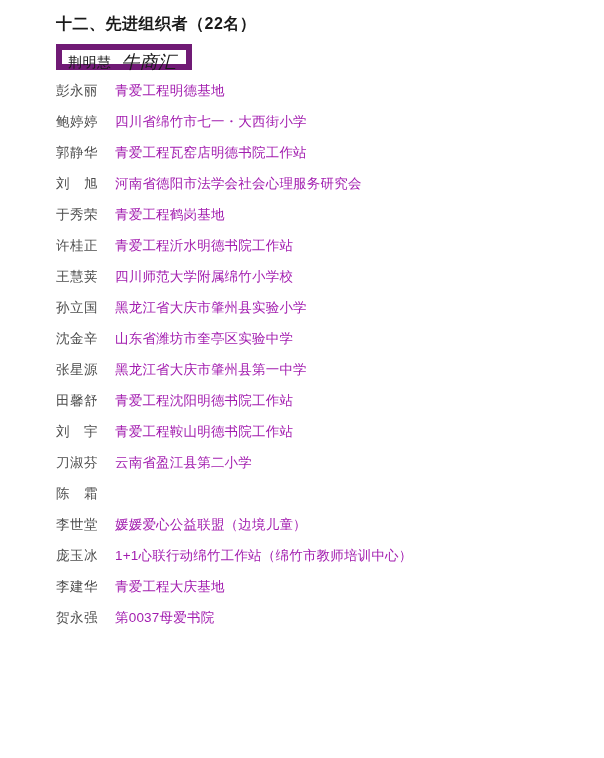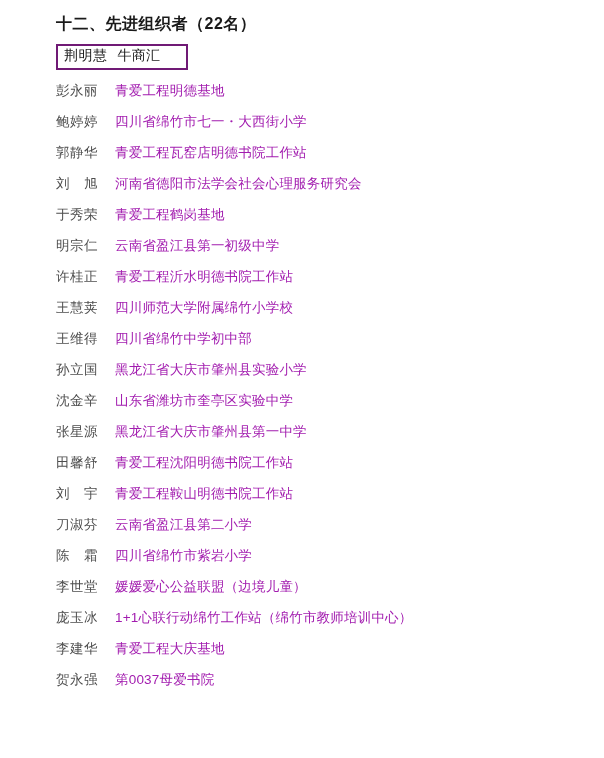--- a/index.html
+++ b/index.html
@@ -55,36 +55,37 @@
     letter-spacing: 0.2px;
   }
   
   .entry.highlighted {
     height: 28px;
     line-height: 28px;
     margin: 1px 0 3px 0;
   }
   .entry.highlighted .hl-box {
     display: inline-flex;
-    align-items: flex-end;
-    border: 2px solid #701a75;
-    padding: 1px 26px 2px 6px;
+    align-items: flex-start;
+    border: 6px solid #701a75;
+    padding: 1px 10px 2px 6px;
     box-sizing: border-box;
     height: 26px;
     line-height: 22px;
   }
   .entry.highlighted .name {
     min-width: 0;
     margin-right: 10px;
     color: #1a1a1a;
     font-size: 14px;
   }
   .entry.highlighted .org {
     color: #1a1a1a;
-    font-size: 14px;
+    font-size: 18px;
+    font-style: italic;
   }
 </style>
 </head>
 <body>
 
 <div class="page">
 
   <h2 class="section-title">十二、先进组织者（22名）</h2>
 
   <ul class="entry-list">
@@ -115,39 +116,31 @@
       <span class="name">刘　旭</span>
       <span class="org">河南省德阳市法学会社会心理服务研究会</span>
     </li>
 
 
     <li class="entry">
       <span class="name">于秀荣</span>
       <span class="org">青爱工程鹤岗基地</span>
     </li>
 
-    <li class="entry">
-      <span class="name">明宗仁</span>
-      <span class="org">云南省盈江县第一初级中学</span>
-    </li>
 
     <li class="entry">
       <span class="name">许桂正</span>
       <span class="org">青爱工程沂水明德书院工作站</span>
     </li>
 
     <li class="entry">
       <span class="name">王慧荚</span>
       <span class="org">四川师范大学附属绵竹小学校</span>
     </li>
 
-    <li class="entry">
-      <span class="name">王维得</span>
-      <span class="org">四川省绵竹中学初中部</span>
-    </li>
 
     <li class="entry">
       <span class="name">孙立国</span>
       <span class="org">黑龙江省大庆市肇州县实验小学</span>
     </li>
 
     <li class="entry">
       <span class="name">沈金辛</span>
       <span class="org">山东省潍坊市奎亭区实验中学</span>
     </li>
@@ -167,21 +160,20 @@
       <span class="org">青爱工程鞍山明德书院工作站</span>
     </li>
 
     <li class="entry">
       <span class="name">刀淑芬</span>
       <span class="org">云南省盈江县第二小学</span>
     </li>
 
     <li class="entry">
       <span class="name">陈　霜</span>
-      <span class="org">四川省绵竹市紫岩小学</span>
     </li>
 
     <li class="entry">
       <span class="name">李世堂</span>
       <span class="org">媛媛爱心公益联盟（边境儿童）</span>
     </li>
 
     <li class="entry">
       <span class="name">庞玉冰</span>
       <span class="org">1+1心联行动绵竹工作站（绵竹市教师培训中心）</span>

